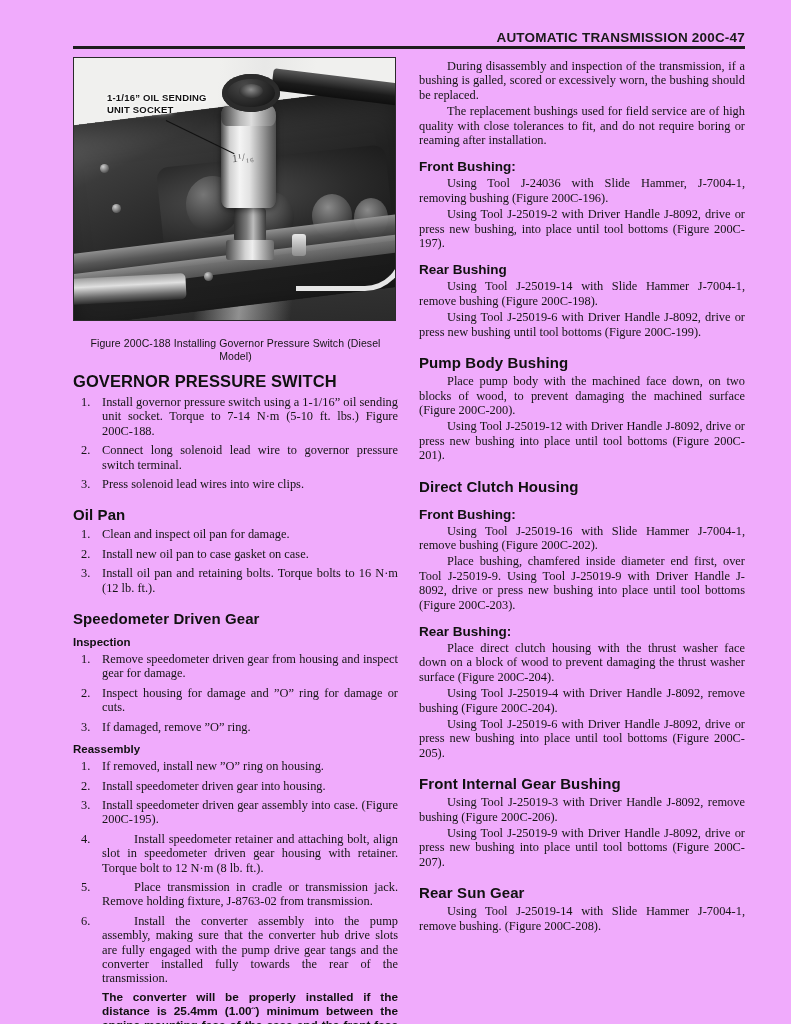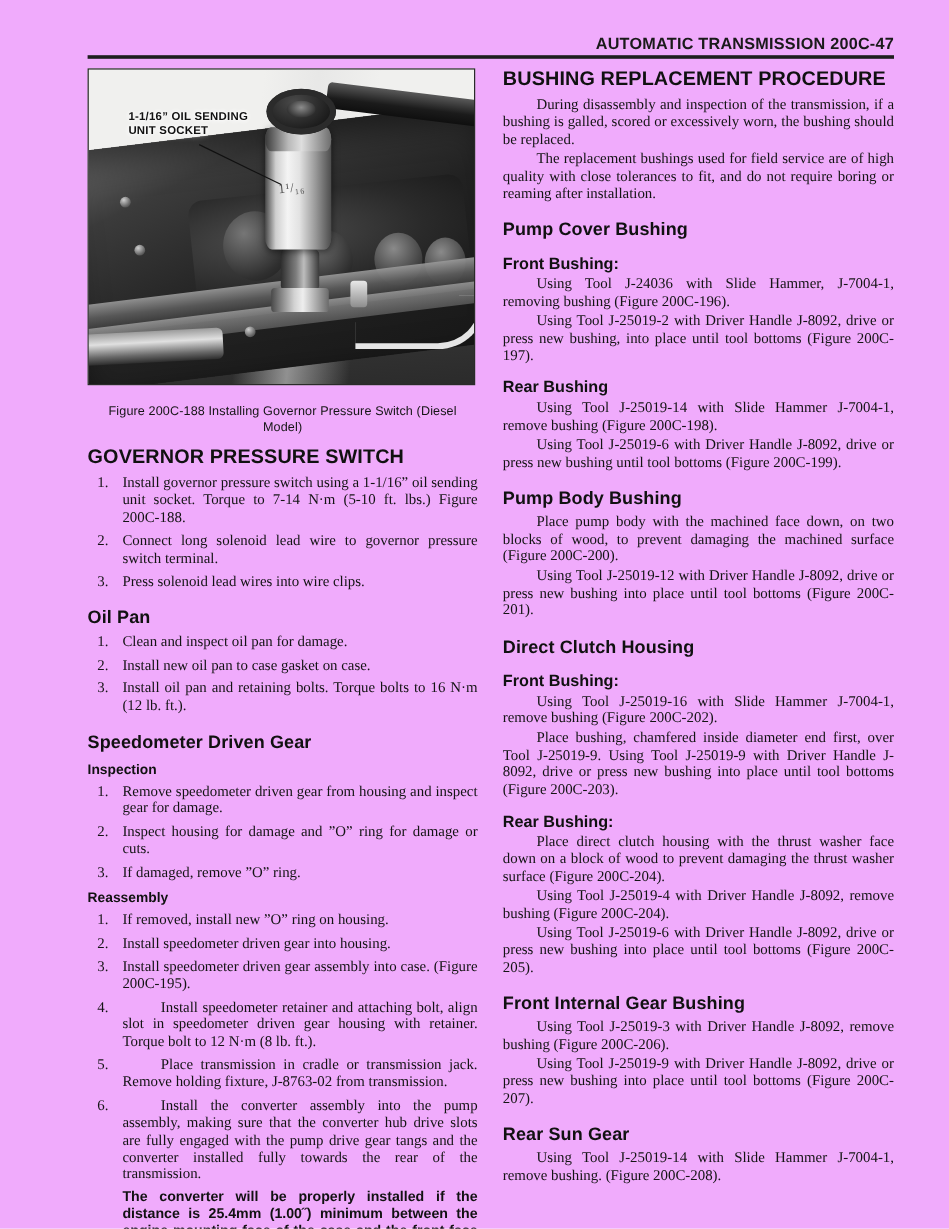--- a/index.html
+++ b/index.html
@@ -472,25 +472,23 @@
         <span class="note-bold">The converter will be properly installed if the distance is 25.4mm (1.00˝) minimum between the engine mounting face of the case and the front face of the converter cover drive lugs.</span>
       </li>
       <li>
         <span class="num">7.</span>
         <span class="body">Retain converter with J-21366.</span>
       </li>
     </ol>
   </div>
 
   <div class="col-right">
-    <h1 class="sec-major" style="margin-top:0">BUSHING REPLACEMENT PROCEDURE</h1>
     <p class="para">During disassembly and inspection of the transmission, if a bushing is galled, scored or excessively worn, the bushing should be replaced.</p>
     <p class="para">The replacement bushings used for field service are of high quality with close tolerances to fit, and do not require boring or reaming after installation.</p>
 
-    <h2 class="sec-main">Pump Cover Bushing</h2>
     <h3 class="sec-sub">Front Bushing:</h3>
     <p class="para">Using Tool J-24036 with Slide Hammer, J-7004-1, removing bushing (Figure 200C-196).</p>
     <p class="para">Using Tool J-25019-2 with Driver Handle J-8092, drive or press new bushing, into place until tool bottoms (Figure 200C-197).</p>
 
     <h3 class="sec-sub">Rear Bushing</h3>
     <p class="para">Using Tool J-25019-14 with Slide Hammer J-7004-1, remove bushing (Figure 200C-198).</p>
     <p class="para">Using Tool J-25019-6 with Driver Handle J-8092, drive or press new bushing until tool bottoms (Figure 200C-199).</p>
 
     <h2 class="sec-main">Pump Body Bushing</h2>
     <p class="para">Place pump body with the machined face down, on two blocks of wood, to prevent damaging the machined surface (Figure 200C-200).</p>

